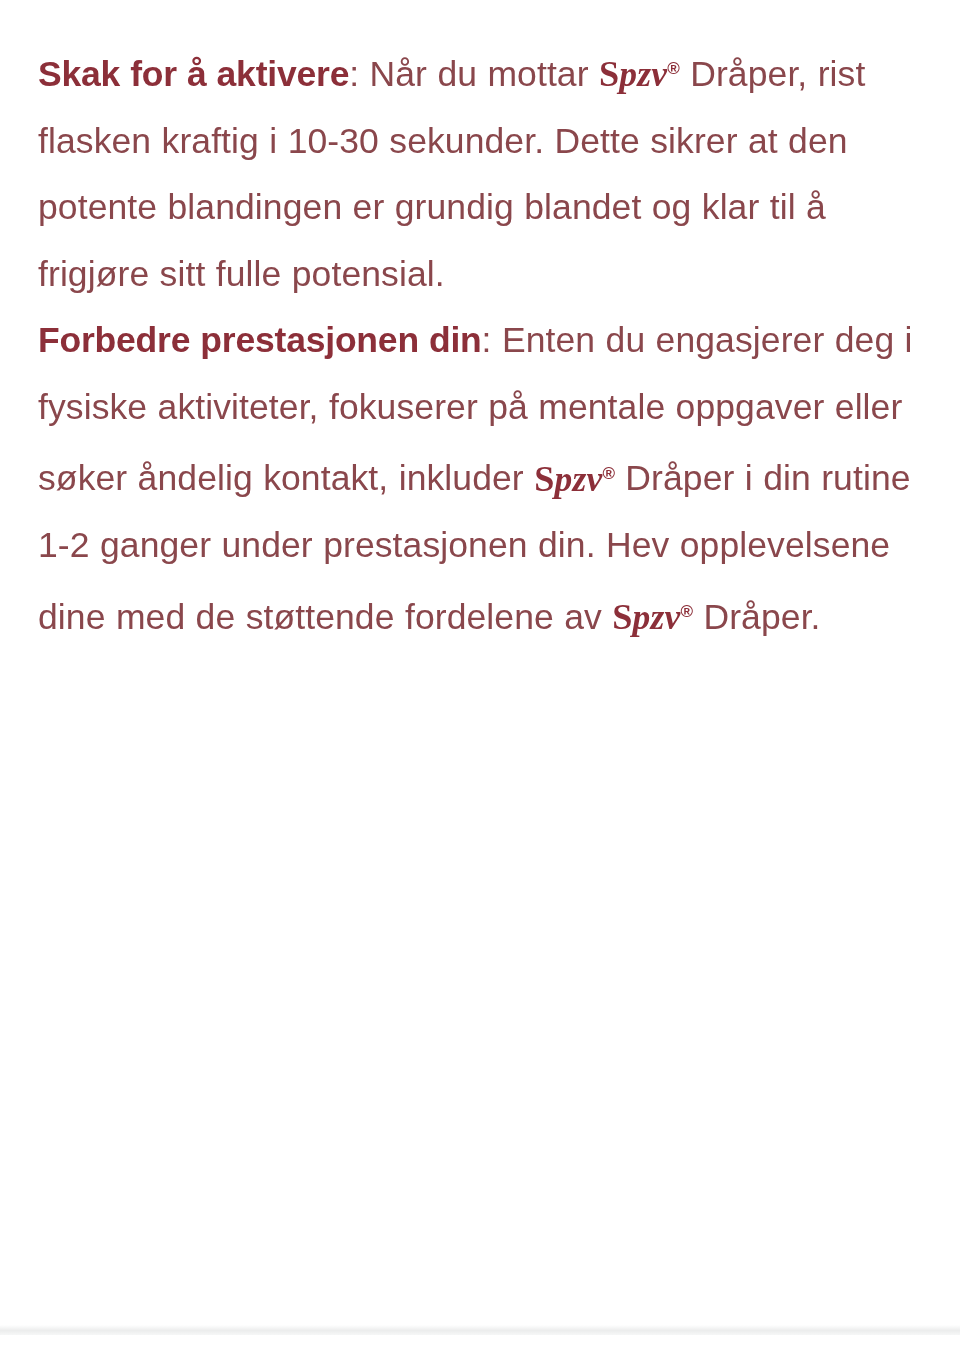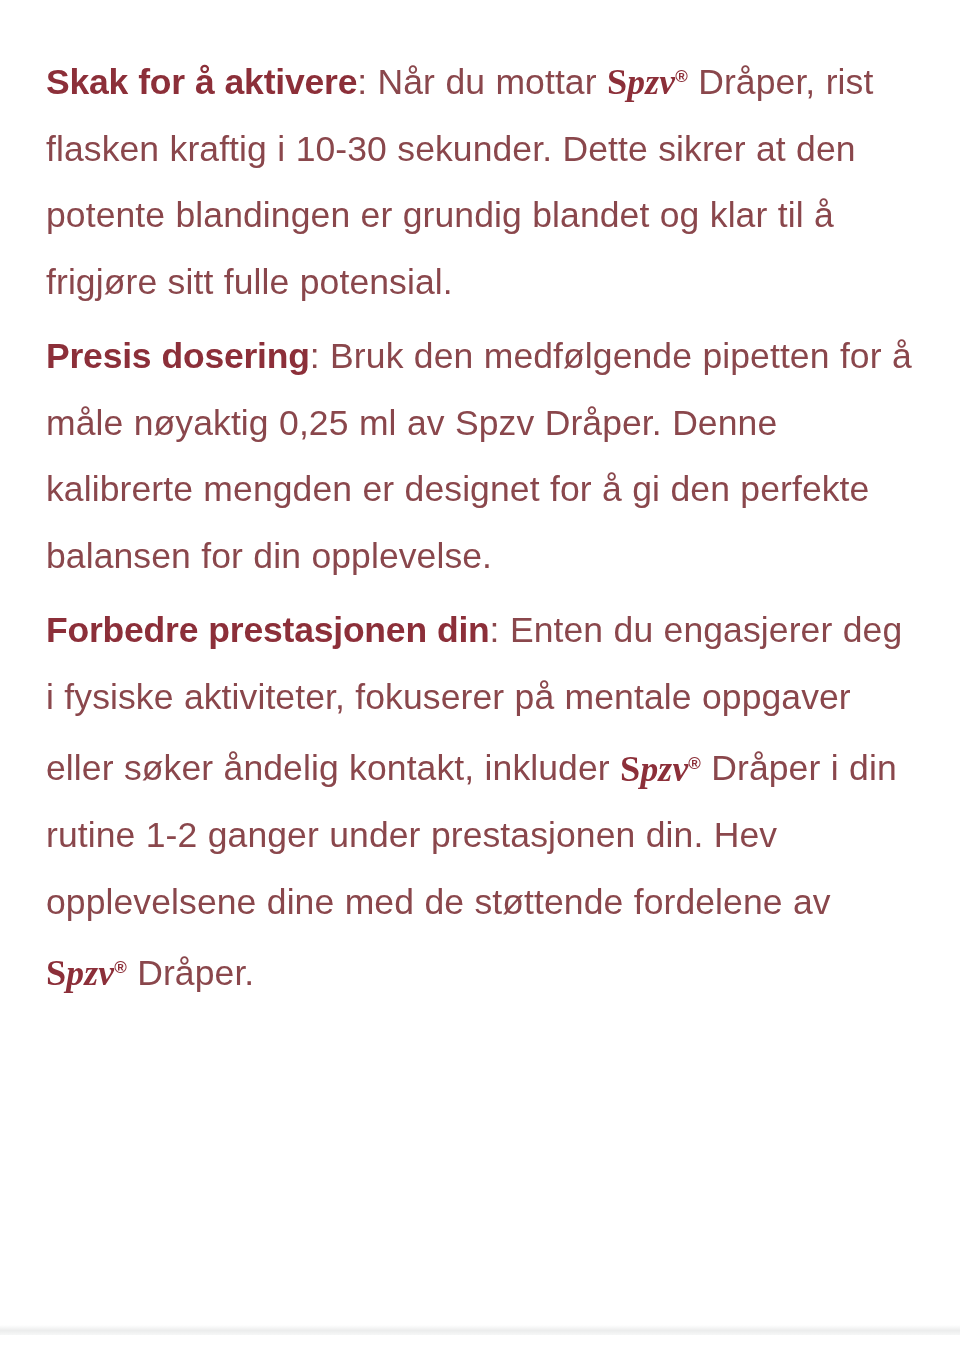--- a/index.html
+++ b/index.html
@@ -59,21 +59,21 @@
     font-size: 35.5px;
     line-height: 66.5px;
     letter-spacing: 0.1px;
     color: #8a474c;         
     font-weight: 400;
     text-align: left;
     word-spacing: 0.4px;
   }
 
   .para {
-    margin: 8px;
+    margin: 0;
     padding: 0;
   }
 
   .lead {
     font-weight: 700;
     color: #8c2f39;          
     letter-spacing: -0.2px;
   }
 
   
@@ -107,23 +107,20 @@
 
 <div class="page">
 
   <div class="content-card">
     <div class="body-copy">
 
       <p class="para">
         <span class="lead">Skak for å aktivere</span><span>: </span><span>Når du mottar </span><span class="brand"><span class="brand-s">S</span><span class="brand-rest">pzv</span><span class="brand-reg">®</span></span><span> Dråper, rist flasken kraftig i 10-30 sekunder. Dette sikrer at den potente blandingen er grundig blandet og klar til å frigjøre sitt fulle potensial.</span>
       </p>
 
-      <p class="para">
-        <span class="lead">Presis dosering</span><span>: </span><span>Bruk den medfølgende pipetten for å måle nøyaktig 0,25 ml av Spzv Dråper. Denne kalibrerte mengden er designet for å gi den perfekte balansen for din opplevelse.</span>
-      </p>
 
 
       <p class="para">
         <span class="lead">Forbedre prestasjonen din</span><span>: </span><span>Enten du engasjerer deg i fysiske aktiviteter, fokuserer på mentale oppgaver eller søker åndelig kontakt, inkluder </span><span class="brand"><span class="brand-s">S</span><span class="brand-rest">pzv</span><span class="brand-reg">®</span></span><span> Dråper i din rutine 1-2 ganger under prestasjonen din. Hev opplevelsene dine med de støttende fordelene av </span><span class="brand"><span class="brand-s">S</span><span class="brand-rest">pzv</span><span class="brand-reg">®</span></span><span> Dråper.</span>
       </p>
 
     </div>
   </div>
 
   <div class="bottom-edge"></div>

